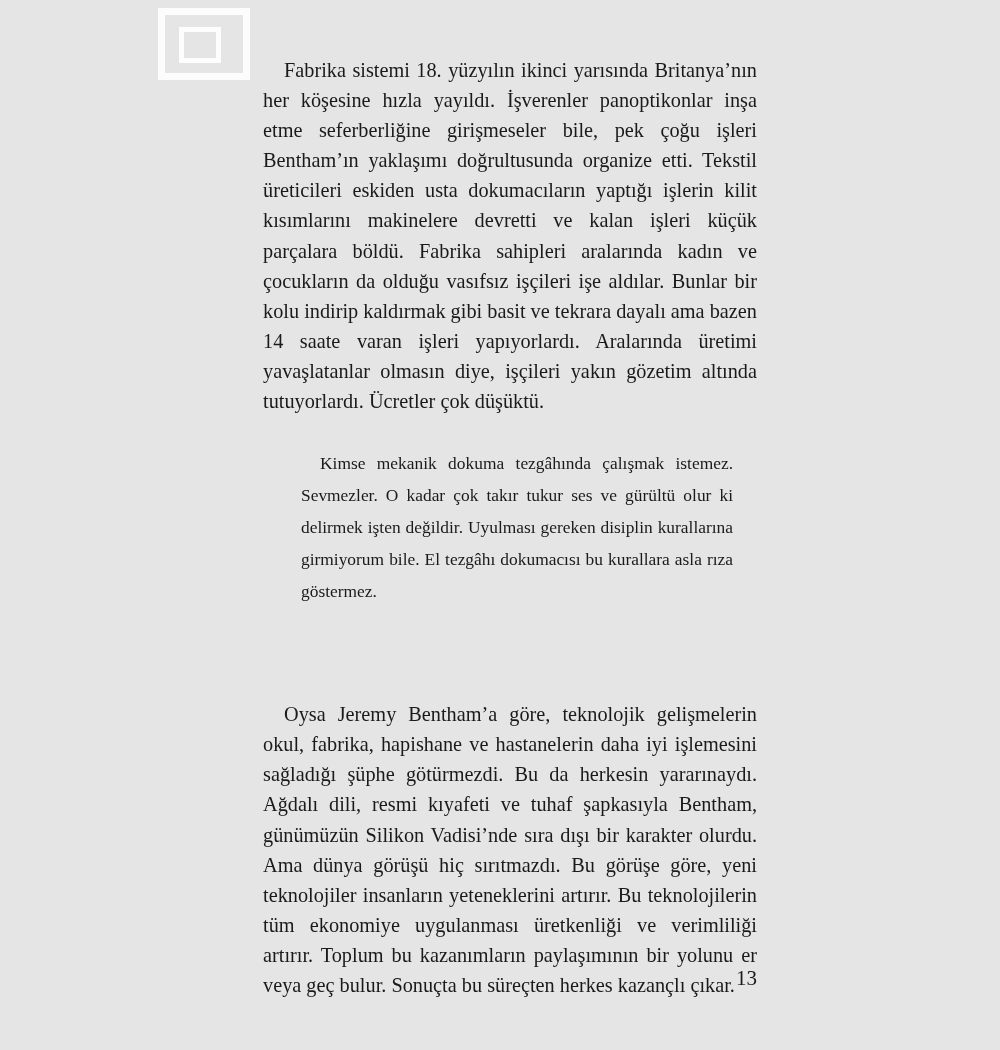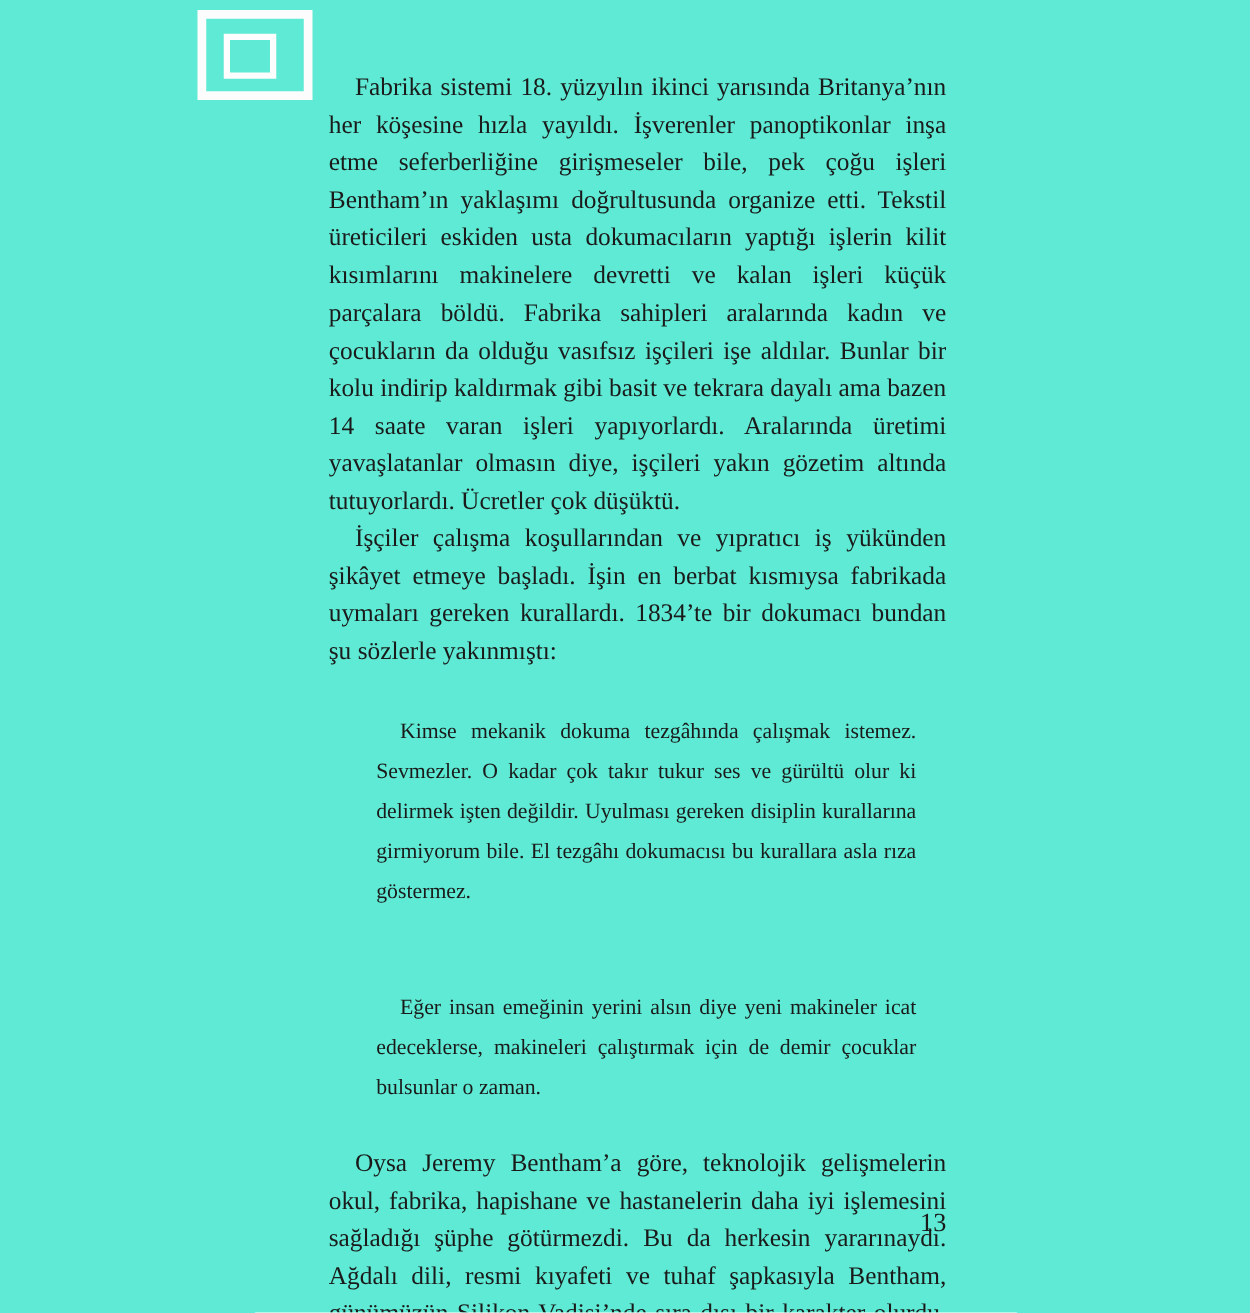--- a/index.html
+++ b/index.html
@@ -4,21 +4,21 @@
 <style>
   html, body {
     margin: 0;
     padding: 0;
     background: #ffffff;
   }
   .page {
     position: relative;
     width: 1000px;
     height: 1050px;
-    background: #5eead4;
+    background: #e5e5e5;
     overflow: hidden;
     font-family: "Liberation Serif", "DejaVu Serif", serif;
     color: #1a1a1a;
   }
   
   .scan-artifact {
     position: absolute;
     left: 158px;
     top: 8px;
     width: 92px;
@@ -86,32 +86,30 @@
 <body>
 
 <div class="page">
 
   <div class="scan-artifact"></div>
 
   <div class="text-column">
 
     <p class="body-par">Fabrika sistemi 18. yüzyılın ikinci yarısında Britanya’nın her köşesine hızla yayıldı. İşverenler panoptikonlar inşa etme seferberliğine girişmeseler bile, pek çoğu işleri Bentham’ın yaklaşımı doğrultusunda organize etti. Tekstil üreticileri eskiden usta dokumacıların yaptığı işlerin kilit kısımlarını makinelere devretti ve kalan işleri küçük parçalara böldü. Fabrika sahipleri aralarında kadın ve çocukların da olduğu vasıfsız işçileri işe aldılar. Bunlar bir kolu indirip kaldırmak gibi basit ve tekrara dayalı ama bazen 14 saate varan işleri yapıyorlardı. Aralarında üretimi yavaşlatanlar olmasın diye, işçileri yakın gözetim altında tutuyorlardı. Ücretler çok düşüktü.</p>
 
-    <p class="body-par">İşçiler çalışma koşullarından ve yıpratıcı iş yükünden şikâyet etmeye başladı. İşin en berbat kısmıysa fabrikada uymaları gereken kurallardı. 1834’te bir dokumacı bundan şu sözlerle yakınmıştı:</p>
 
     <div class="gap-before-quote-1"></div>
 
     <blockquote class="quote-block">Kimse mekanik dokuma tezgâhında çalışmak istemez. Sevmezler. O kadar çok takır tukur ses ve gürültü olur ki delirmek işten değildir. Uyulması gereken disiplin kurallarına girmiyorum bile. El tezgâhı dokumacısı bu kurallara asla rıza göstermez.</blockquote>
 
     <div class="gap-after-quote-1"></div>
 
 
     <div class="gap-before-quote-2"></div>
 
-    <blockquote class="quote-block">Eğer insan emeğinin yerini alsın diye yeni makineler icat edeceklerse, makineleri çalıştırmak için de demir çocuklar bulsunlar o zaman.</blockquote>
 
     <div class="gap-after-quote-2"></div>
 
     <p class="body-par">Oysa Jeremy Bentham’a göre, teknolojik gelişmelerin okul, fabrika, hapishane ve hastanelerin daha iyi işlemesini sağladığı şüphe götürmezdi. Bu da herkesin yararınaydı. Ağdalı dili, resmi kıyafeti ve tuhaf şapkasıyla Bentham, günümüzün Silikon Vadisi’nde sıra dışı bir karakter olurdu. Ama dünya görüşü hiç sırıtmazdı. Bu görüşe göre, yeni teknolojiler insanların yeteneklerini artırır. Bu teknolojilerin tüm ekonomiye uygulanması üretkenliği ve verimliliği artırır. Toplum bu kazanımların paylaşımının bir yolunu er veya geç bulur. Sonuçta bu süreçten herkes kazançlı çıkar.</p>
 
   </div>
 
   <div class="page-number">13</div>
 
 </div>

